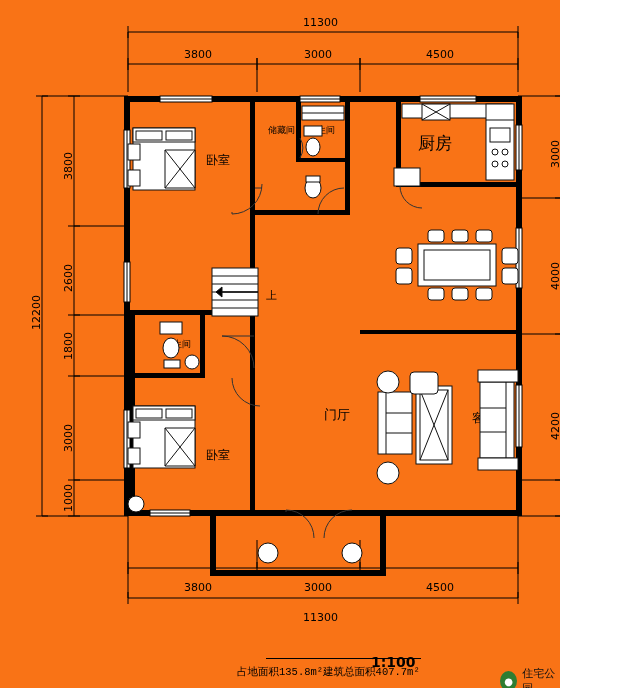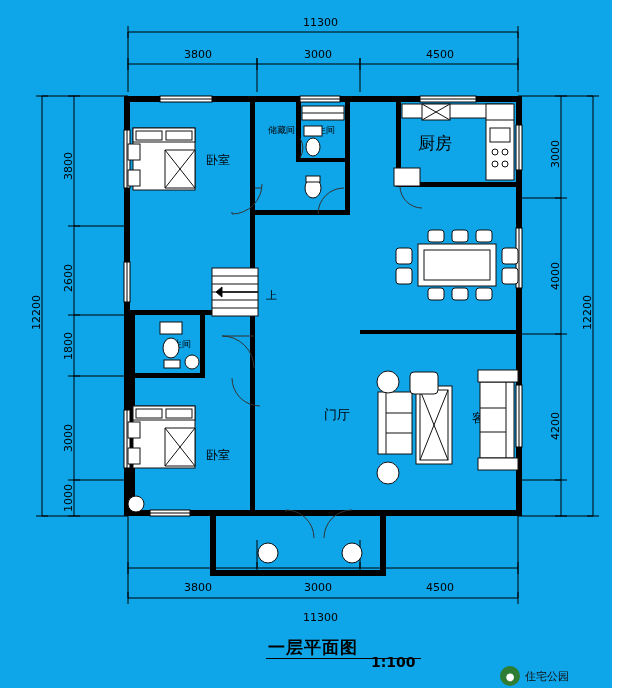--- a/index.html
+++ b/index.html
@@ -1,17 +1,17 @@
 <!DOCTYPE html>
 <html><head>
 <meta charset="utf-8">
 <style>
   html,body{margin:0;padding:0;background:#ffffff;}
   body{width:640px;height:688px;font-family:"DejaVu Sans","Liberation Sans",sans-serif;color:#000;}
-  #stage{position:relative;width:612px;height:688px;overflow:hidden;background:#0ea5e9;}
+  #stage{position:relative;width:560px;height:688px;overflow:hidden;background:#f97316;}
   .ln{position:absolute;background:#000;}
   .txt{position:absolute;font-size:11px;color:#000;white-space:nowrap;}
   .vtxt{position:absolute;font-size:11px;color:#000;white-space:nowrap;transform-origin:0 0;}
   .cn{font-family:Liberation Mono, monospace;}
   .title{position:absolute;font-weight:bold;}
   .footer-note{position:absolute;font-size:10.5px;}
   .wm{position:absolute;display:flex;align-items:center;gap:5px;font-size:11px;color:#111;}
   .wm-circle{width:20px;height:20px;border-radius:50%;background:#2f7d32;display:flex;align-items:center;justify-content:center;color:#fff;font-size:10px;}
   svg{position:absolute;left:0;top:0;overflow:visible;}
 </style>
@@ -47,22 +47,22 @@
   <div class="txt cn" style="left:268px;top:124px;font-size:9px;">储藏间</div>
   <div class="txt cn" style="left:308px;top:124px;font-size:9px;">卫生间</div>
   <div class="txt cn" style="left:418px;top:132px;font-size:17px;">厨房</div>
   <div class="txt cn" style="left:428px;top:262px;font-size:12px;">餐厅</div>
   <div class="txt cn" style="left:164px;top:338px;font-size:9px;">卫生间</div>
   <div class="txt cn" style="left:206px;top:447px;font-size:12px;">卧室</div>
   <div class="txt cn" style="left:296px;top:406px;font-size:13px;margin-left:28px;">门厅</div>
   <div class="txt cn" style="left:452px;top:410px;font-size:12px;padding-left:20px;">客厅</div>
   <div class="txt cn" style="left:266px;top:288px;font-size:11px;">上</div>
 
-  <div class="title cn" style="left:268px;top:636px;font-size:17px;letter-spacing:1px;">一层平面图</div>
   <div class="title" style="left:371px;top:654px;font-size:14px;">1:100</div>
+  <div class="footer-note cn" style="left:237px;top:665px;">占地面积135.8m²建筑总面积407.7m²</div>
 
   <div class="wm" style="left:500px;top:666px;">
     <span class="wm-circle">●</span>
     <span class="cn">住宅公园</span>
   </div>
 
   <svg width="640" height="688">
     <g stroke="#000" fill="none" stroke-width="1">
 
       <line x1="128" y1="32" x2="518" y2="32"></line>

